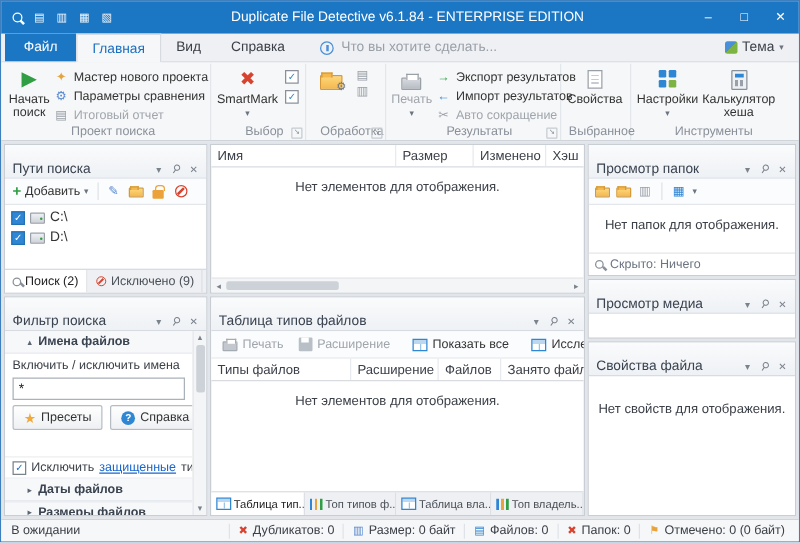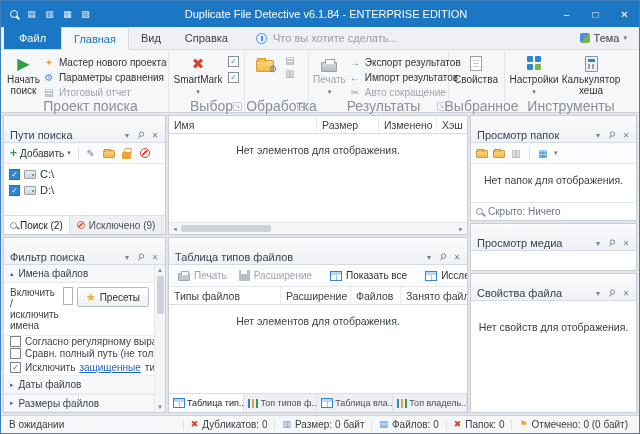--- a/index.html
+++ b/index.html
@@ -23,21 +23,21 @@
 .tellme{display:flex;align-items:center;gap:6px;margin-left:16px;color:#9aa0a8}
 .bulb{width:11px;height:11px;border:1px solid #4a90d9;border-radius:50%;position:relative;flex:0 0 11px}
 .bulb::after{content:"";position:absolute;left:4px;top:2px;width:2px;height:5px;background:#4a90d9}
 .theme{margin-left:auto;display:flex;align-items:center;gap:4px;padding:0 12px;color:#3c4048}
 .theme-ic{width:10px;height:10px;border-radius:2px;background:linear-gradient(135deg,#4a90d9 50%,#7cb342 50%)}
 .caret{font-size:7px;color:#6b7480}
 
 .ribbon{flex:0 0 61px;background:#f6f7f8;border-bottom:1px solid #cfd4da;display:flex;align-items:stretch;padding:1px 2px 0}
 .rgroup{position:relative;display:flex;flex-direction:column;border-right:1px solid #e3e6ea;padding:1px 3px 13px}
 .rgroup-items{flex:1;display:flex;align-items:flex-start}
-.rgroup-label{position:absolute;left:10px;right:0;bottom:1px;height:11px;font-size:14px;color:#8a9099;display:flex;align-items:center;justify-content:center}
+.rgroup-label{position:absolute;left:10px;right:0;bottom:1px;height:11px;font-size:10px;color:#8a9099;display:flex;align-items:center;justify-content:center}
 .launcher{position:absolute;right:2px;bottom:1px;font-size:6px;color:#8a9099;border:1px solid #c6cbd1;width:9px;height:9px;line-height:7px;text-align:center;border-radius:1px}
 .bigbtn{display:flex;flex-direction:column;align-items:center;gap:1px;padding:2px 1px;font-size:10px;line-height:11px;text-align:center;color:#333}
 .bigbtn .bic{height:19px;display:flex;align-items:center;justify-content:center}
 .bigbtn.disabled{color:#a0a5ac}
 .sitems{display:flex;flex-direction:column;gap:1px;padding:3px 0 0 2px}
 .sitem{display:flex;align-items:center;gap:4px;height:14px;font-size:10px;white-space:nowrap;color:#333}
 .sitem.disabled{color:#a0a5ac}
 .sic{width:12px;display:flex;align-items:center;justify-content:center;font-size:10px;flex:0 0 12px}
 .play-ic{color:#2f9e44;font-size:16px;line-height:16px}
 .cross-big{color:#d8432f;font-size:15px;font-weight:bold}
@@ -89,23 +89,23 @@
 .btabs{flex:0 0 19px;display:flex;align-items:stretch;background:#eef0f3;border-top:1px solid #d8dce1}
 .btab{display:flex;align-items:center;gap:3px;padding:0 6px;font-size:10px;color:#4a5058;border-right:1px solid #dcdfe4;background:#eef0f3;white-space:nowrap;overflow:hidden}
 .btab.active{background:#fff;color:#222}
 
 .fbody{flex:1;display:flex;min-height:0}
 .fcontent{flex:1;min-width:0;display:flex;flex-direction:column;overflow:hidden}
 .vscroll{flex:0 0 10px;border-left:1px solid #e3e6ea;background:#f4f5f7;display:flex;flex-direction:column;align-items:center}
 .vscroll .sarrow{flex:0 0 10px}
 .vtrack{flex:1;width:100%;display:flex;flex-direction:column;align-items:center;padding:1px}
 .vthumb{width:7px;height:38px;background:#cdd2d8;border-radius:2px}
-.sec{flex:0 0 18px;display:flex;align-items:center;gap:5px;padding:0 6px;background:#f7f8fa;border-bottom:1px solid #e7eaee;font-weight:normal;color:#3a4350;font-size:10px}
+.sec{flex:0 0 18px;display:flex;align-items:center;gap:5px;padding:0 18px;background:#f7f8fa;border-bottom:1px solid #e7eaee;font-weight:bold;color:#3a4350;font-size:10px}
 .exp{font-size:7px;color:#5b6470}
-.fgroup{padding:4px 6px 4px;display:flex;flex-direction:row;gap:4px;border-bottom:1px solid #eceef1}
+.fgroup{padding:4px 6px 21px;display:flex;flex-direction:column;gap:4px;border-bottom:1px solid #eceef1}
 .flabel{font-size:10px;color:#3c4048}
 .finput{height:18px;width:100%;border:1px solid #aab1b9;background:#fff;padding:0 4px;font-size:11px;color:#222;font-family:"Liberation Sans","DejaVu Sans",sans-serif}
 .fbtnrow{display:flex;gap:6px}
 .fbtn{display:flex;align-items:center;gap:4px;height:20px;padding:0 8px;border:1px solid #b6bcc4;background:linear-gradient(#fff,#eef0f3);border-radius:2px;font-size:10px;color:#333}
 .star-ic{color:#f2a93b;font-size:11px}
 .q-ic{width:11px;height:11px;border-radius:50%;background:#2f86d3;color:#fff;font-size:8px;display:flex;align-items:center;justify-content:center;font-weight:bold}
 .cbrow{display:flex;align-items:center;gap:4px;height:15px;padding:0 6px;font-size:10px;color:#3c4048;white-space:nowrap;overflow:hidden}
 .linktext{color:#1a66cc;text-decoration:underline}
 
 .grid-head{flex:0 0 18px;display:flex;border-bottom:1px solid #d8dce1;background:#fff}

